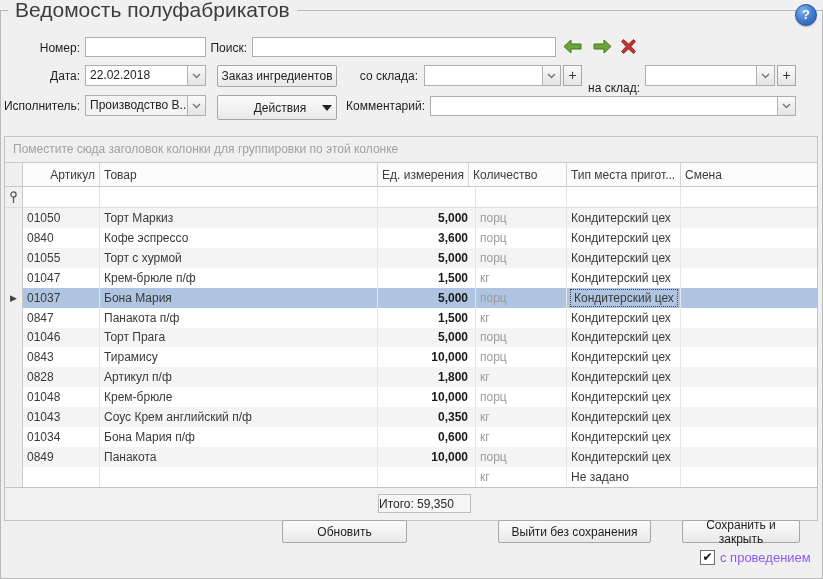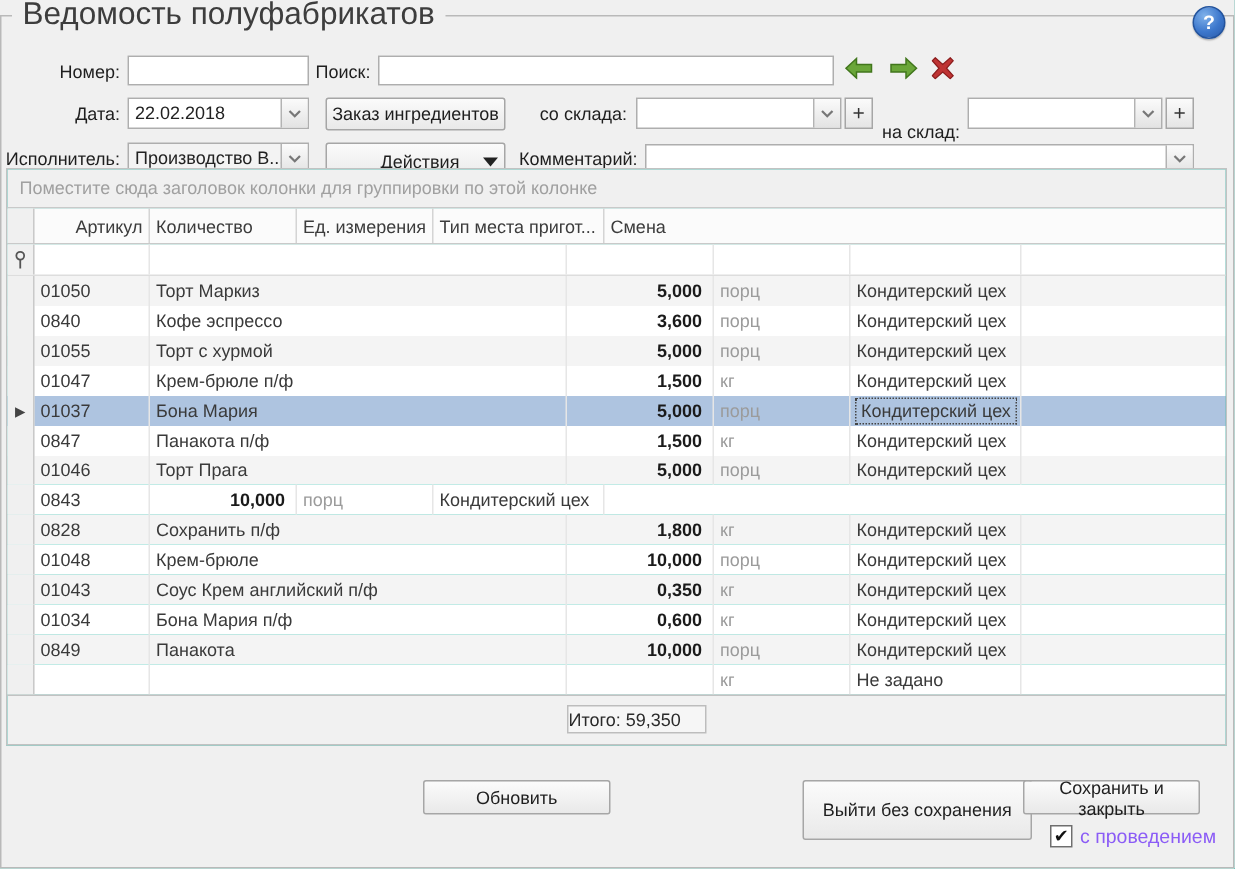--- a/index.html
+++ b/index.html
@@ -14,21 +14,21 @@
   .field input{border:0;outline:0;width:100%;height:100%;font:inherit;background:transparent;padding:0 4px;box-sizing:border-box;}
   .combo{display:flex;align-items:stretch;}
   .combo .val{flex:1;padding:2px 4px;white-space:nowrap;overflow:hidden;line-height:15px;}
   .dropbtn{width:17px;border-left:1px solid #b3b3b3;background:linear-gradient(#fbfbfb,#e3e3e3);display:flex;align-items:center;justify-content:center;}
   .btn{position:absolute;background:linear-gradient(#fbfbfb,#e9e9e9);border:1px solid #a6a6a6;border-radius:2px;
     font-size:12px;color:#1e1e1e;text-align:center;box-sizing:border-box;display:flex;align-items:center;justify-content:center;cursor:default;}
   .plusbtn{position:absolute;width:19px;height:21px;background:linear-gradient(#fbfbfb,#e5e5e5);border:1px solid #a6a6a6;
     box-sizing:border-box;text-align:center;line-height:18px;font-size:14px;color:#333;}
   .icons{position:absolute;top:39px;left:563px;display:flex;gap:9px;align-items:center;height:18px;}
   
-  .grid{position:absolute;left:4px;top:112px;width:814px;height:385px;border:1px solid #c2c2c2;box-sizing:border-box;background:#14b8a6;display:flex;flex-direction:column;}
+  .grid{position:absolute;left:4px;top:136px;width:814px;height:385px;border:1px solid #c2c2c2;box-sizing:border-box;background:#0ea5e9;display:flex;flex-direction:column;}
   .group-panel{height:25px;line-height:25px;background:#f0f0f0;color:#a0a0a0;font-size:12px;padding-left:8px;border-bottom:1px solid #c9c9c9;}
   .hdr{display:flex;height:23px;background:#fbfbfb;border-bottom:1px solid #c9c9c9;font-size:12px;color:#3c3c3c;}
   .hdr .cell{display:flex;align-items:center;border-right:1px solid #d4d4d4;box-sizing:border-box;padding:0 4px;white-space:nowrap;overflow:hidden;text-align:right;}
   .filter{display:flex;height:20px;background:#fff;border-bottom:1px solid #ddd;}
   .filter .cell{border-right:1px solid #e6e6e6;box-sizing:border-box;display:flex;align-items:center;justify-content:center;}
   .rows{flex:1;display:flex;flex-direction:column;}
   .grid-row{display:flex;flex:1;font-size:12px;color:#3a3a3a;background:#fff;align-items:stretch;}
   .grid-row.odd{background:#f4f4f4;}
   .grid-row.selected{background:#aec4e0;}
   .grid-row .cell{display:flex;align-items:center;border-right:1px solid #e6e6e6;box-sizing:border-box;padding:0 4px;white-space:nowrap;overflow:hidden;}
@@ -136,22 +136,23 @@
           <path d="M1 1 L4.5 4.5 L8 1" stroke="#777" stroke-width="1.5" fill="none"></path>
         </svg>
     </div>
   </div>
 
   <div class="grid">
     <div class="group-panel">Поместите сюда заголовок колонки для группировки по этой колонке</div>
     <div class="hdr">
       <div class="cell c-ind"></div>
       <div class="cell c-art">Артикул</div>
+      <div class="cell c-name">Товар</div>
+      <div class="cell c-unit">Ед. измерения</div>
       <div class="cell c-qty">Количество</div>
-      <div class="cell c-unit">Ед. измерения</div>
       <div class="cell c-type">Тип места пригот...</div>
       <div class="cell c-shift">Смена</div>
     </div>
     <div class="filter">
       <div class="cell c-ind" style="background:#f0f0f0;">
         <svg width="9" height="13" viewBox="0 0 9 13">
             <circle cx="4.5" cy="3.5" r="2.6" fill="none" stroke="#555" stroke-width="1.2"></circle>
             <line x1="4.5" y1="6" x2="4.5" y2="12" stroke="#555" stroke-width="1.2"></line>
           </svg>
       </div>
@@ -224,29 +225,30 @@
           <div class="cell c-art">01046</div>
           <div class="cell c-name">Торт Прага</div>
           <div class="cell c-qty">5,000</div>
           <div class="cell c-unit">порц</div>
           <div class="cell c-type">Кондитерский цех</div>
           <div class="cell c-shift"></div>
         </div>
         <div class="grid-row">
           <div class="cell c-ind"></div>
           <div class="cell c-art">0843</div>
+          <div class="cell c-name">Тирамису</div>
           <div class="cell c-qty">10,000</div>
           <div class="cell c-unit">порц</div>
           <div class="cell c-type">Кондитерский цех</div>
           <div class="cell c-shift"></div>
         </div>
         <div class="grid-row odd">
           <div class="cell c-ind"></div>
           <div class="cell c-art">0828</div>
-          <div class="cell c-name">Сохранить п/ф</div>
+          <div class="cell c-name">Артикул п/ф</div>
           <div class="cell c-qty">1,800</div>
           <div class="cell c-unit">кг</div>
           <div class="cell c-type">Кондитерский цех</div>
           <div class="cell c-shift"></div>
         </div>
         <div class="grid-row">
           <div class="cell c-ind"></div>
           <div class="cell c-art">01048</div>
           <div class="cell c-name">Крем-брюле</div>
           <div class="cell c-qty">10,000</div>
@@ -290,20 +292,20 @@
           <div class="cell c-type">Не задано</div>
           <div class="cell c-shift"></div>
         </div>
       </div>
     <div class="summary">
       <div class="total-box">Итого: 59,350</div>
     </div>
   </div>
 
   <div class="btn" style="left:282px;top:520px;width:125px;height:23px;">Обновить</div>
-  <div class="btn" style="left:535px;top:520px;width:153px;height:40px;">Выйти без сохранения</div>
+  <div class="btn" style="left:498px;top:520px;width:153px;height:23px;">Выйти без сохранения</div>
   <div class="btn" style="left:682px;top:520px;width:118px;height:23px;">Сохранить и закрыть</div>
 
   <div class="checkrow">
     <div class="checkbox">✔</div>
     <div class="checklabel">с проведением</div>
   </div>
 </div>
 
 </body></html>

